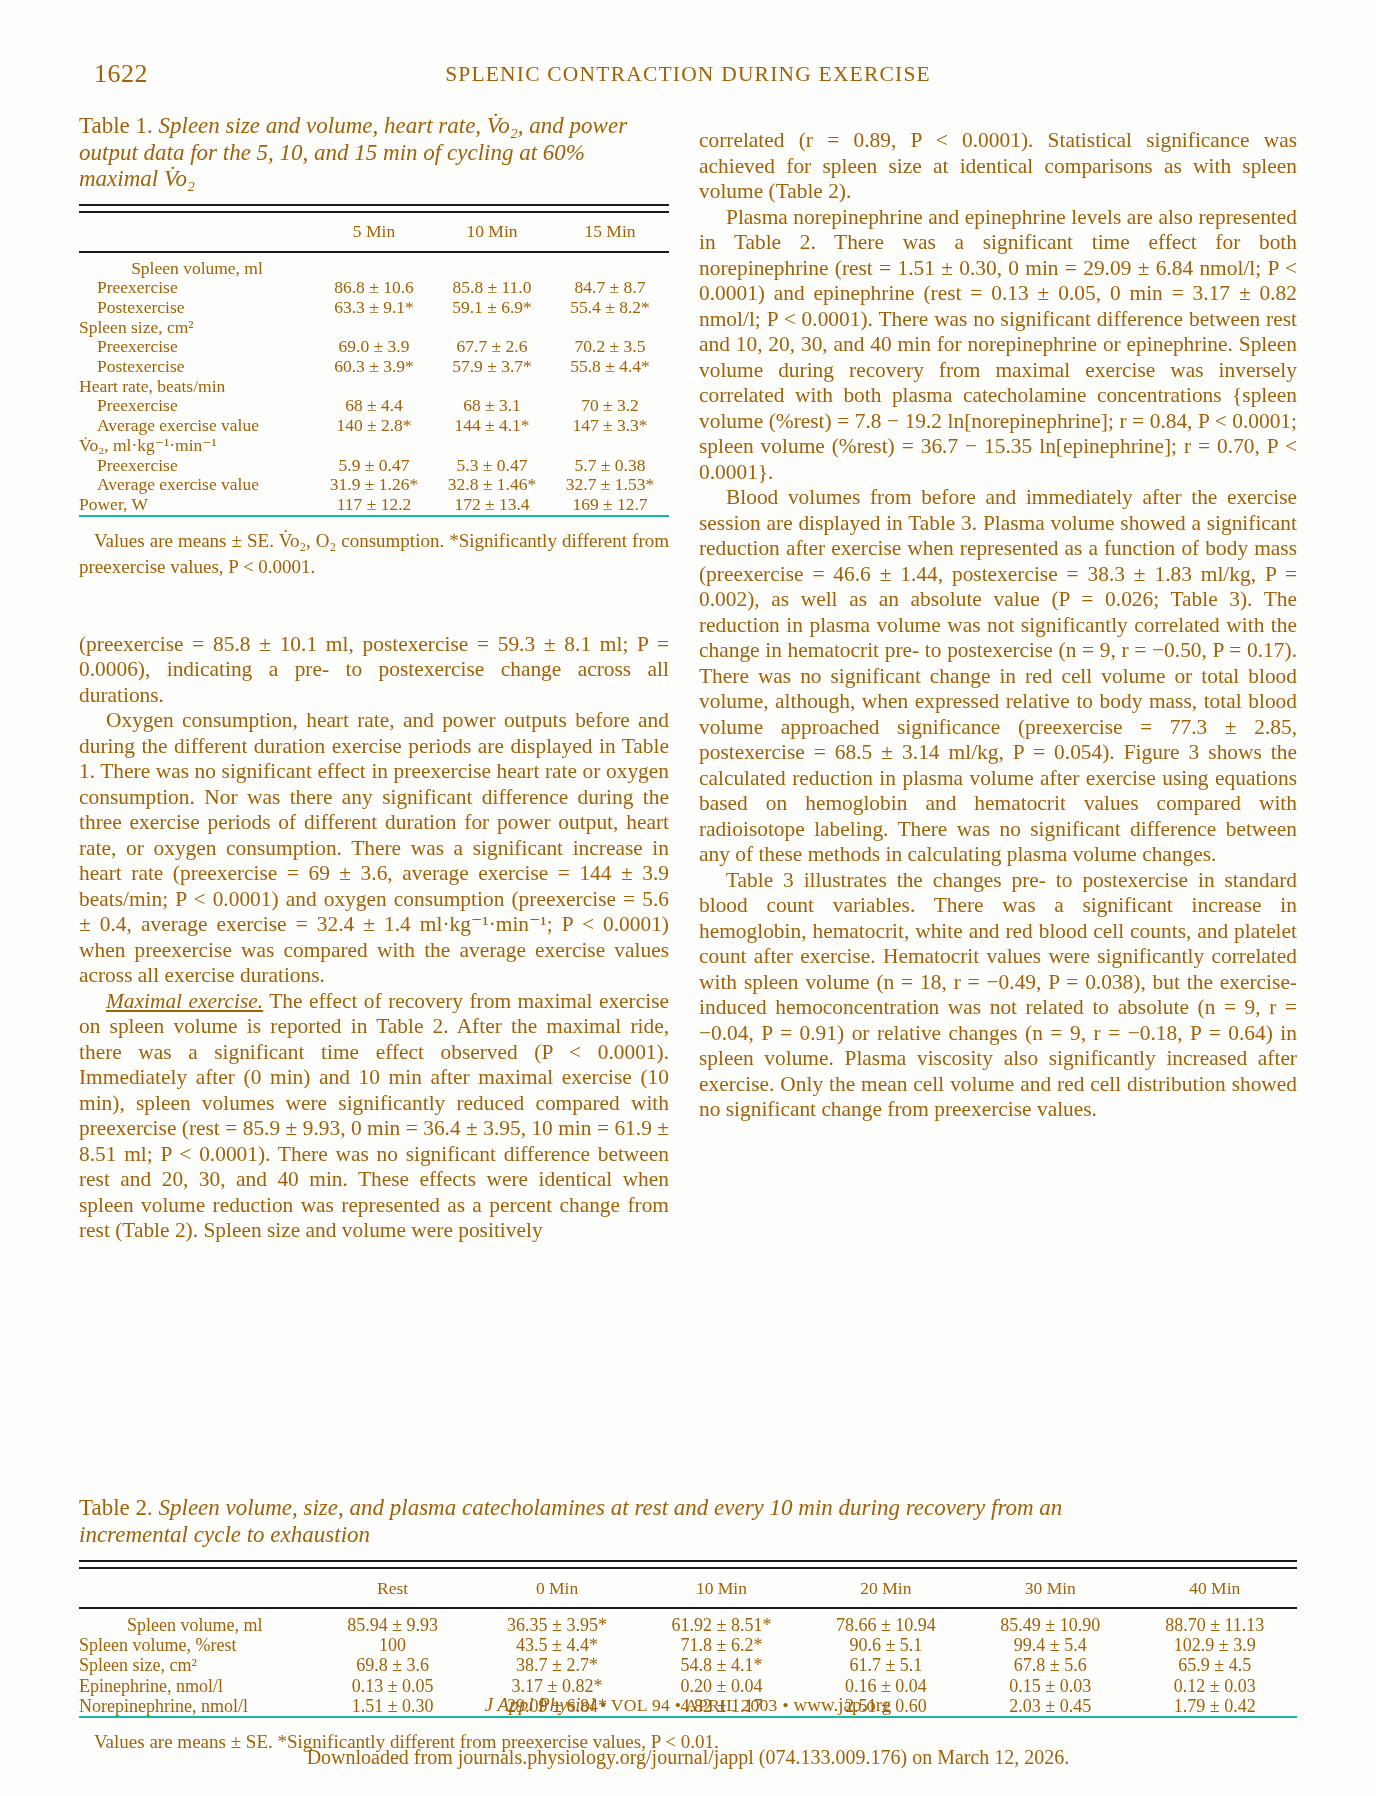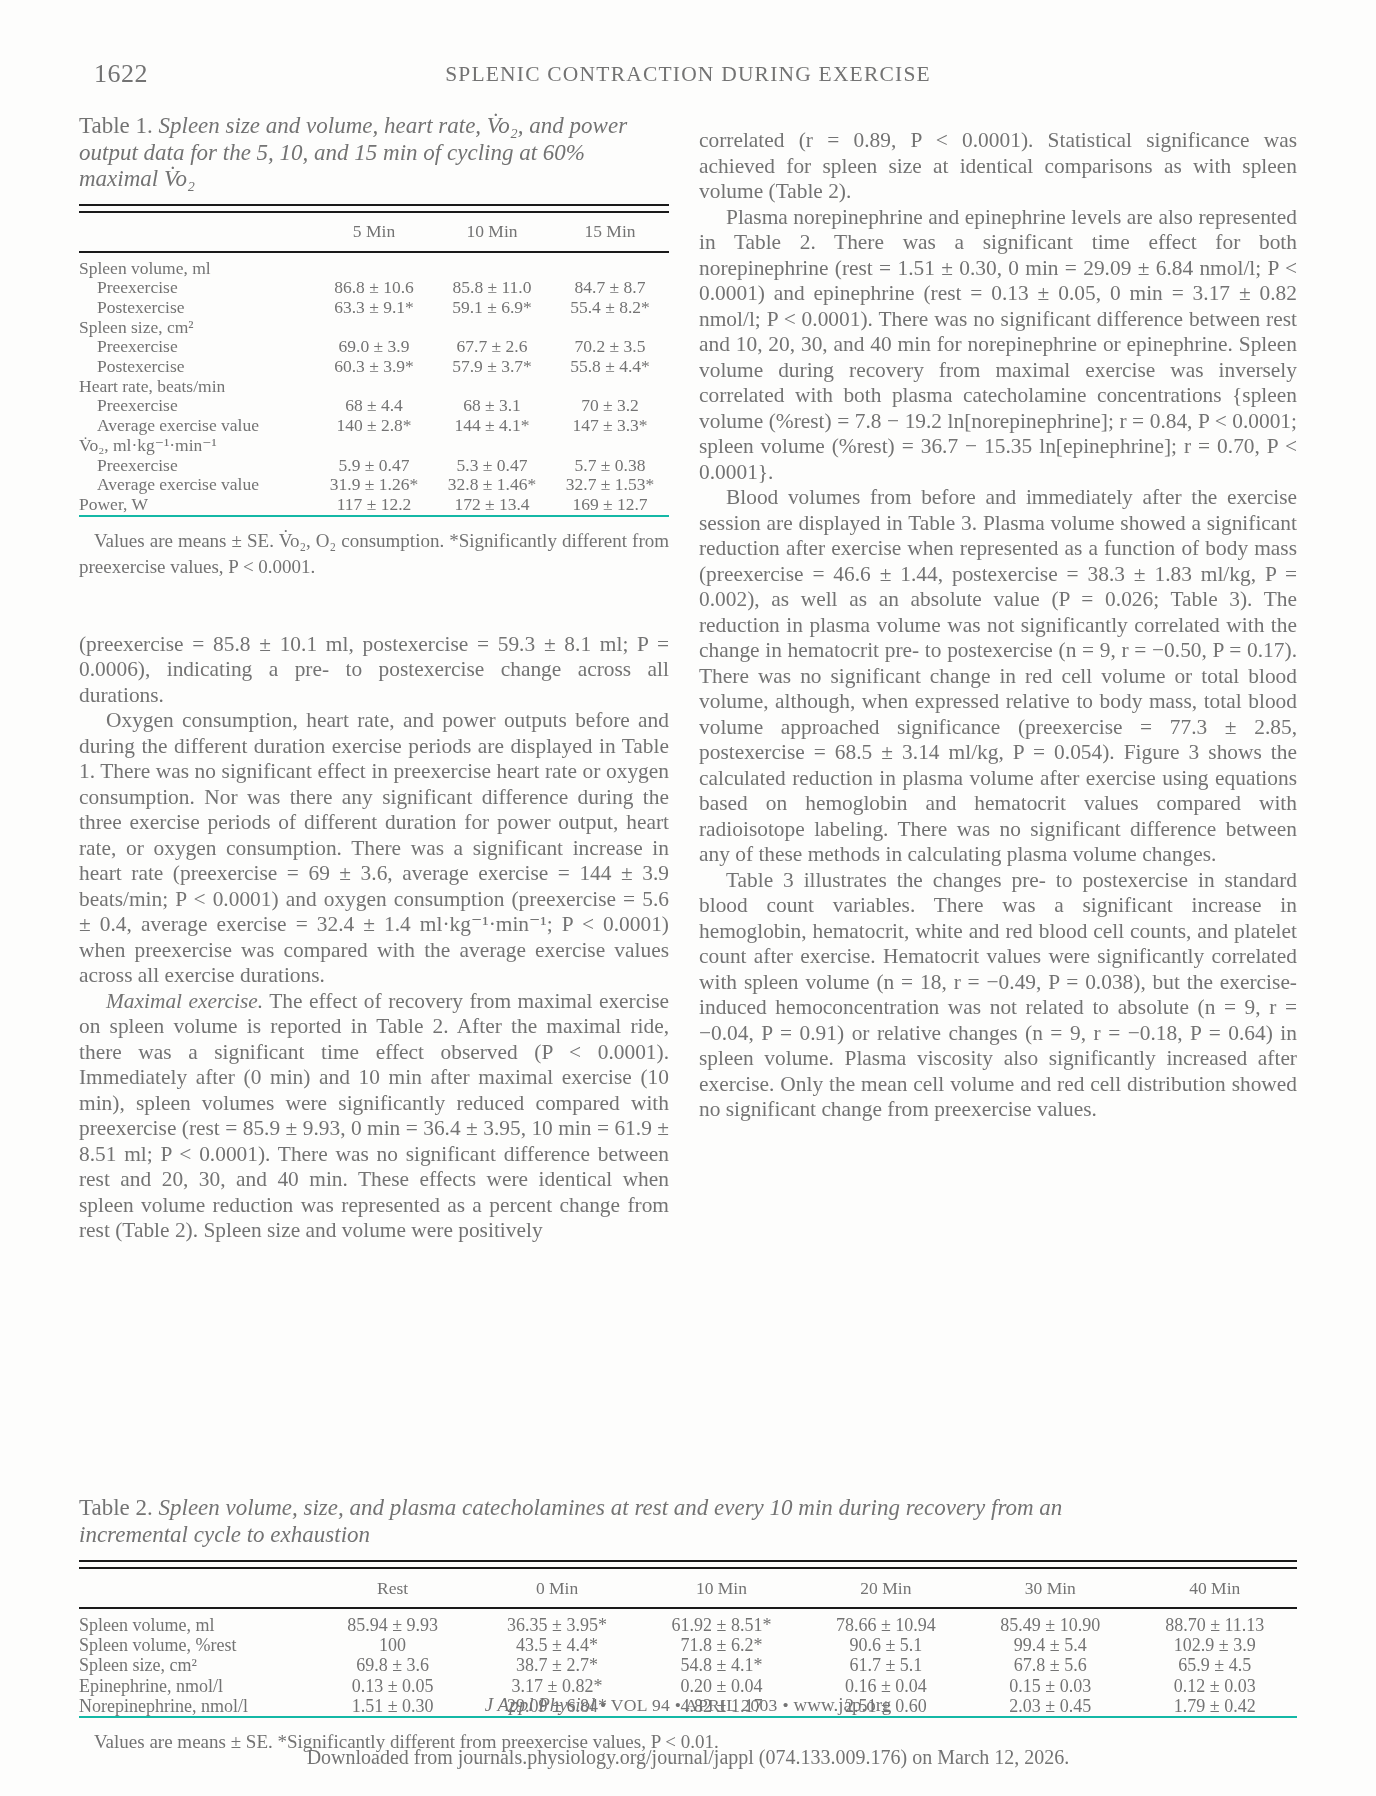--- a/index.html
+++ b/index.html
@@ -1,20 +1,20 @@
 <!DOCTYPE html>
 <html><head>
 <meta charset="utf-8">
 <style>
   html,body{margin:0;padding:0;background:#e8e8e8;}
   .page{
     position:relative;
     width:1376px;height:1796px;
     background:#fdfdfc;
-    color:#737373;
+    color:#a16207;
     font-family:"Liberation Serif","DejaVu Serif",serif;
     overflow:hidden;
     margin:0 auto;
   }
   
   .runhead{position:absolute;top:58px;left:79px;right:79px;height:30px;}
   .pageno{position:absolute;left:15px;top:1px;font-size:26px;letter-spacing:.5px;}
   .rh-title{text-align:center;font-size:21.5px;letter-spacing:1.2px;padding-top:4px;}
   
   .twocol{position:absolute;top:113px;left:79px;width:1218px;display:flex;justify-content:space-between;}
@@ -24,39 +24,39 @@
   .caption{font-size:23px;line-height:26.5px;font-style:italic;margin:0 0 11px 0;}
   .caption .cap-label{font-style:normal;}
   
   .rule-double{height:5px;border-top:2px solid #1a1a1a;border-bottom:2px solid #1a1a1a;}
   
   table{border-collapse:collapse;width:100%;border-bottom:2px solid #14b8a6;}
   thead th{font-weight:normal;font-size:17.5px;height:36px;text-align:center;
            border-bottom:2px solid #1a1a1a;vertical-align:middle;}
   thead th.lblcol{text-align:left;}
   tbody td{font-size:17.5px;line-height:19.7px;padding:0;vertical-align:baseline;}
-  tbody tr:first-child td{padding-top:6px;}
+  tbody tr:first-child td{padding-top:6px;text-align:center;}
   tbody tr:last-child td{}
   td.lbl{text-align:left;white-space:nowrap;}
   td.sub{padding-left:18px;}
   td.val{text-align:center;white-space:nowrap;}
   
   .t1 .lblcol{width:40%;}
   .t1 .vcol{width:20%;}
   
   .t2 .lblcol{width:19%;}
   .t2 .vcol{width:13.5%;}
   .t2 tbody td{font-size:18px;line-height:20.2px;}
   
   .footnote{font-size:19px;line-height:26.5px;text-align:justify;text-indent:15px;margin:11px 0 0 0;}
   
   .bodytext{margin-top:51px;}
   .para{font-size:21.4px;line-height:25.5px;text-align:justify;margin:0;}
   .para.indent{text-indent:27px;}
-  .lead-italic{font-style:italic;}
+  .lead-italic{font-style:italic;text-decoration:underline;}
   
   .table2-block{position:absolute;top:1495px;left:79px;width:1218px;}
   .caption2{max-width:1040px;margin-bottom:12px;}
   
   .journal-line{position:absolute;top:1694px;left:0;width:100%;text-align:center;font-size:19px;}
   .jname{font-style:italic;}
   .jmeta{font-size:17.6px;letter-spacing:.3px;}
   .download-line{position:absolute;top:1746px;left:0;width:100%;text-align:center;font-size:20px;}
 </style>
 </head>

